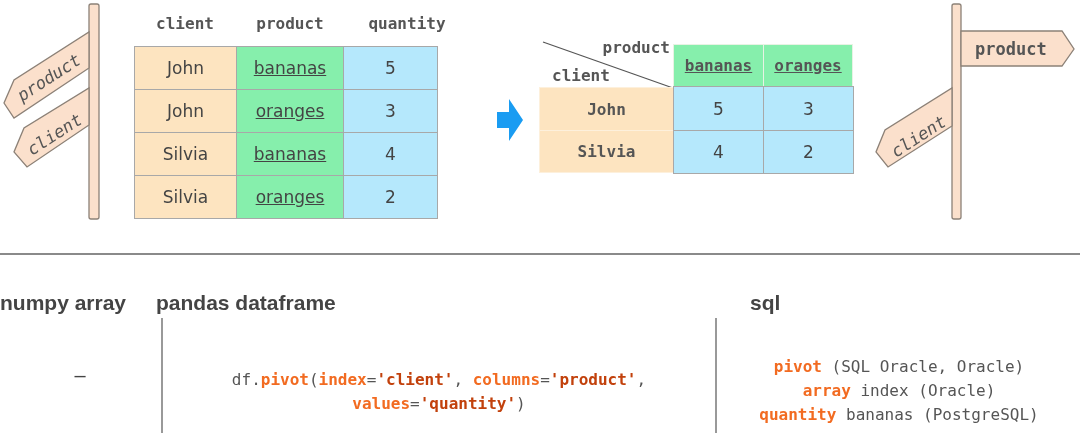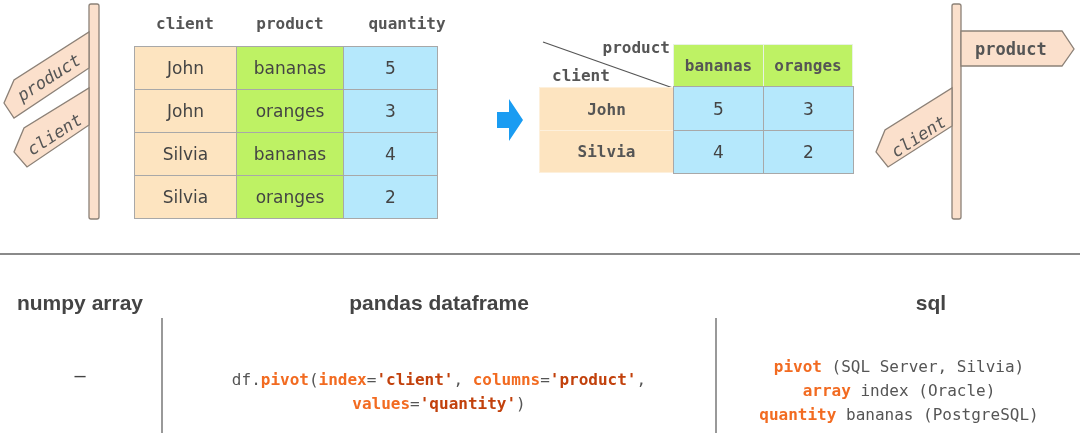--- a/index.html
+++ b/index.html
@@ -9,34 +9,34 @@
   .sign-text { font-family: "DejaVu Sans Mono", monospace; font-size: 17px; fill: #555; }
   .sign-text.it { font-style: italic; }
 
   
   .tbl-head { position: absolute; top: 14px; font-size: 16px; font-weight: bold; color: #555;
               text-align: center; }
   .cell { position: absolute; box-sizing: border-box; display: flex; align-items: center;
           justify-content: center; font-family: "DejaVu Sans", sans-serif; font-size: 17px; color: #444;
           border: 1px solid #a8a8a8; }
   .c-orange { background: #fde4c0; }
-  .c-green { background: #bef264; }
+  .c-green { background: #86efac; text-decoration: underline; }
   .c-blue { background: #b5e8fc; }
   .mono { font-family: "DejaVu Sans Mono", monospace; }
   .bold { font-weight: bold; }
 
   .arrow { position: absolute; left: 497px; top: 99px; }
 
   .pivot-head-label { position: absolute; font-size: 16px; font-weight: bold; color: #555; }
 
   .divider-h { position: absolute; left: 0; top: 253px; width: 1080px; height: 2px; background: #8a8a8a; }
   .divider-v { position: absolute; width: 2px; background: #999; top: 318px; height: 115px; }
 
   .col-title { position: absolute; top: 291px; font-family: "Liberation Sans", sans-serif;
-               font-weight: bold; font-size: 21px; color: #444; text-align: center; }
+               font-weight: bold; font-size: 21px; color: #444; }
 
   .code { position: absolute; font-family: "DejaVu Sans Mono", monospace; font-size: 16px; color: #555;
           text-align: center; white-space: pre; line-height: 24px; }
   .kw { color: #f26b21; font-weight: bold; }
   .str { color: #c2410c; font-weight: bold; }
   .plain { color: #555; }
   .dash { position: absolute; font-family: "Liberation Sans", sans-serif; font-size: 20px; color: #444; }
 </style>
 </head>
 <body>
@@ -98,23 +98,23 @@
 
   <div class="cell c-blue" style="left:673px;top:86px;width:91px;height:45px;">5</div>
   <div class="cell c-blue" style="left:763px;top:86px;width:91px;height:45px;">3</div>
   <div class="cell c-blue" style="left:673px;top:130px;width:91px;height:44px;">4</div>
   <div class="cell c-blue" style="left:763px;top:130px;width:91px;height:44px;">2</div>
 </div>
 
 <div class="divider-h"></div>
 
 <div class="col-title" style="left:0;width:160px;">numpy array</div>
-<div class="col-title" style="left:164px;width:550px;">pandas dataframe</div>
+<div class="col-title" style="left:156px;width:550px;">pandas dataframe</div>
 <div class="col-title" style="left:750px;width:362px;">sql</div>
 
 <div class="divider-v" style="left:161px;"></div>
 <div class="divider-v" style="left:715px;"></div>
 
 <div class="dash" style="left:0;width:160px;text-align:center;top:364px;">–</div>
 
 <div class="code" style="left:164px;width:550px;top:368px;"><span class="plain">df.</span><span class="kw">pivot</span><span class="plain">(</span><span class="kw">index</span><span class="plain">=</span><span class="str">'client'</span><span class="plain">, </span><span class="kw">columns</span><span class="plain">=</span><span class="str">'product'</span><span class="plain">,</span><br><span class="kw">values</span><span class="plain">=</span><span class="str">'quantity'</span><span class="plain">)</span></div>
 
-<div class="code" style="left:718px;width:362px;top:355px;"><span class="kw">pivot</span><span class="plain"> (SQL Server, Silvia)</span><br><span class="kw">array</span><span class="plain"> index (Oracle)</span><br><span class="kw">quantity</span><span class="plain"> bananas (PostgreSQL)</span></div>
+<div class="code" style="left:718px;width:362px;top:355px;"><span class="kw">pivot</span><span class="plain"> (SQL Oracle, Oracle)</span><br><span class="kw">array</span><span class="plain"> index (Oracle)</span><br><span class="kw">quantity</span><span class="plain"> bananas (PostgreSQL)</span></div>
 
 </body></html>

